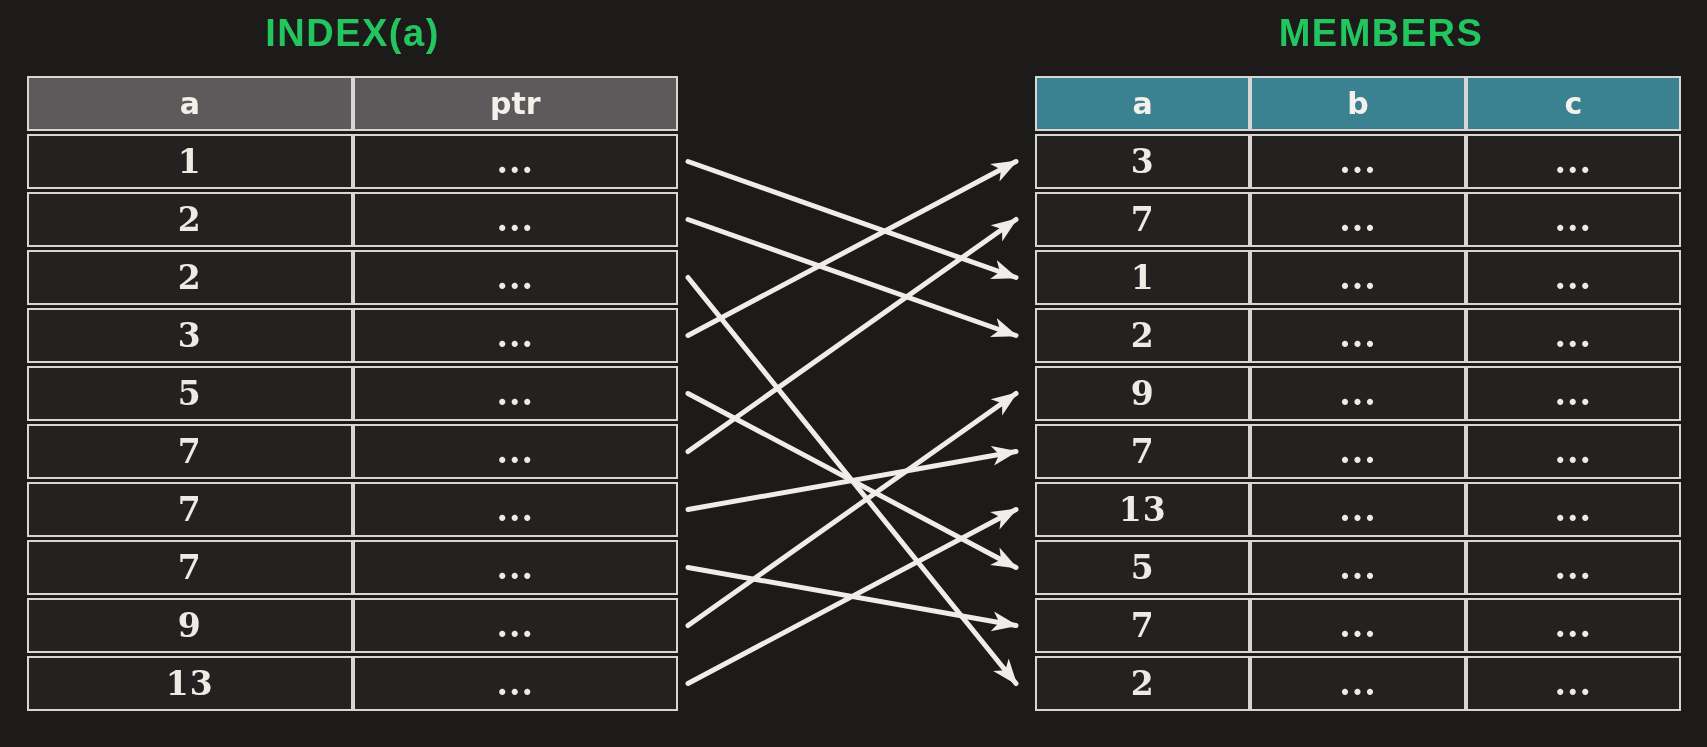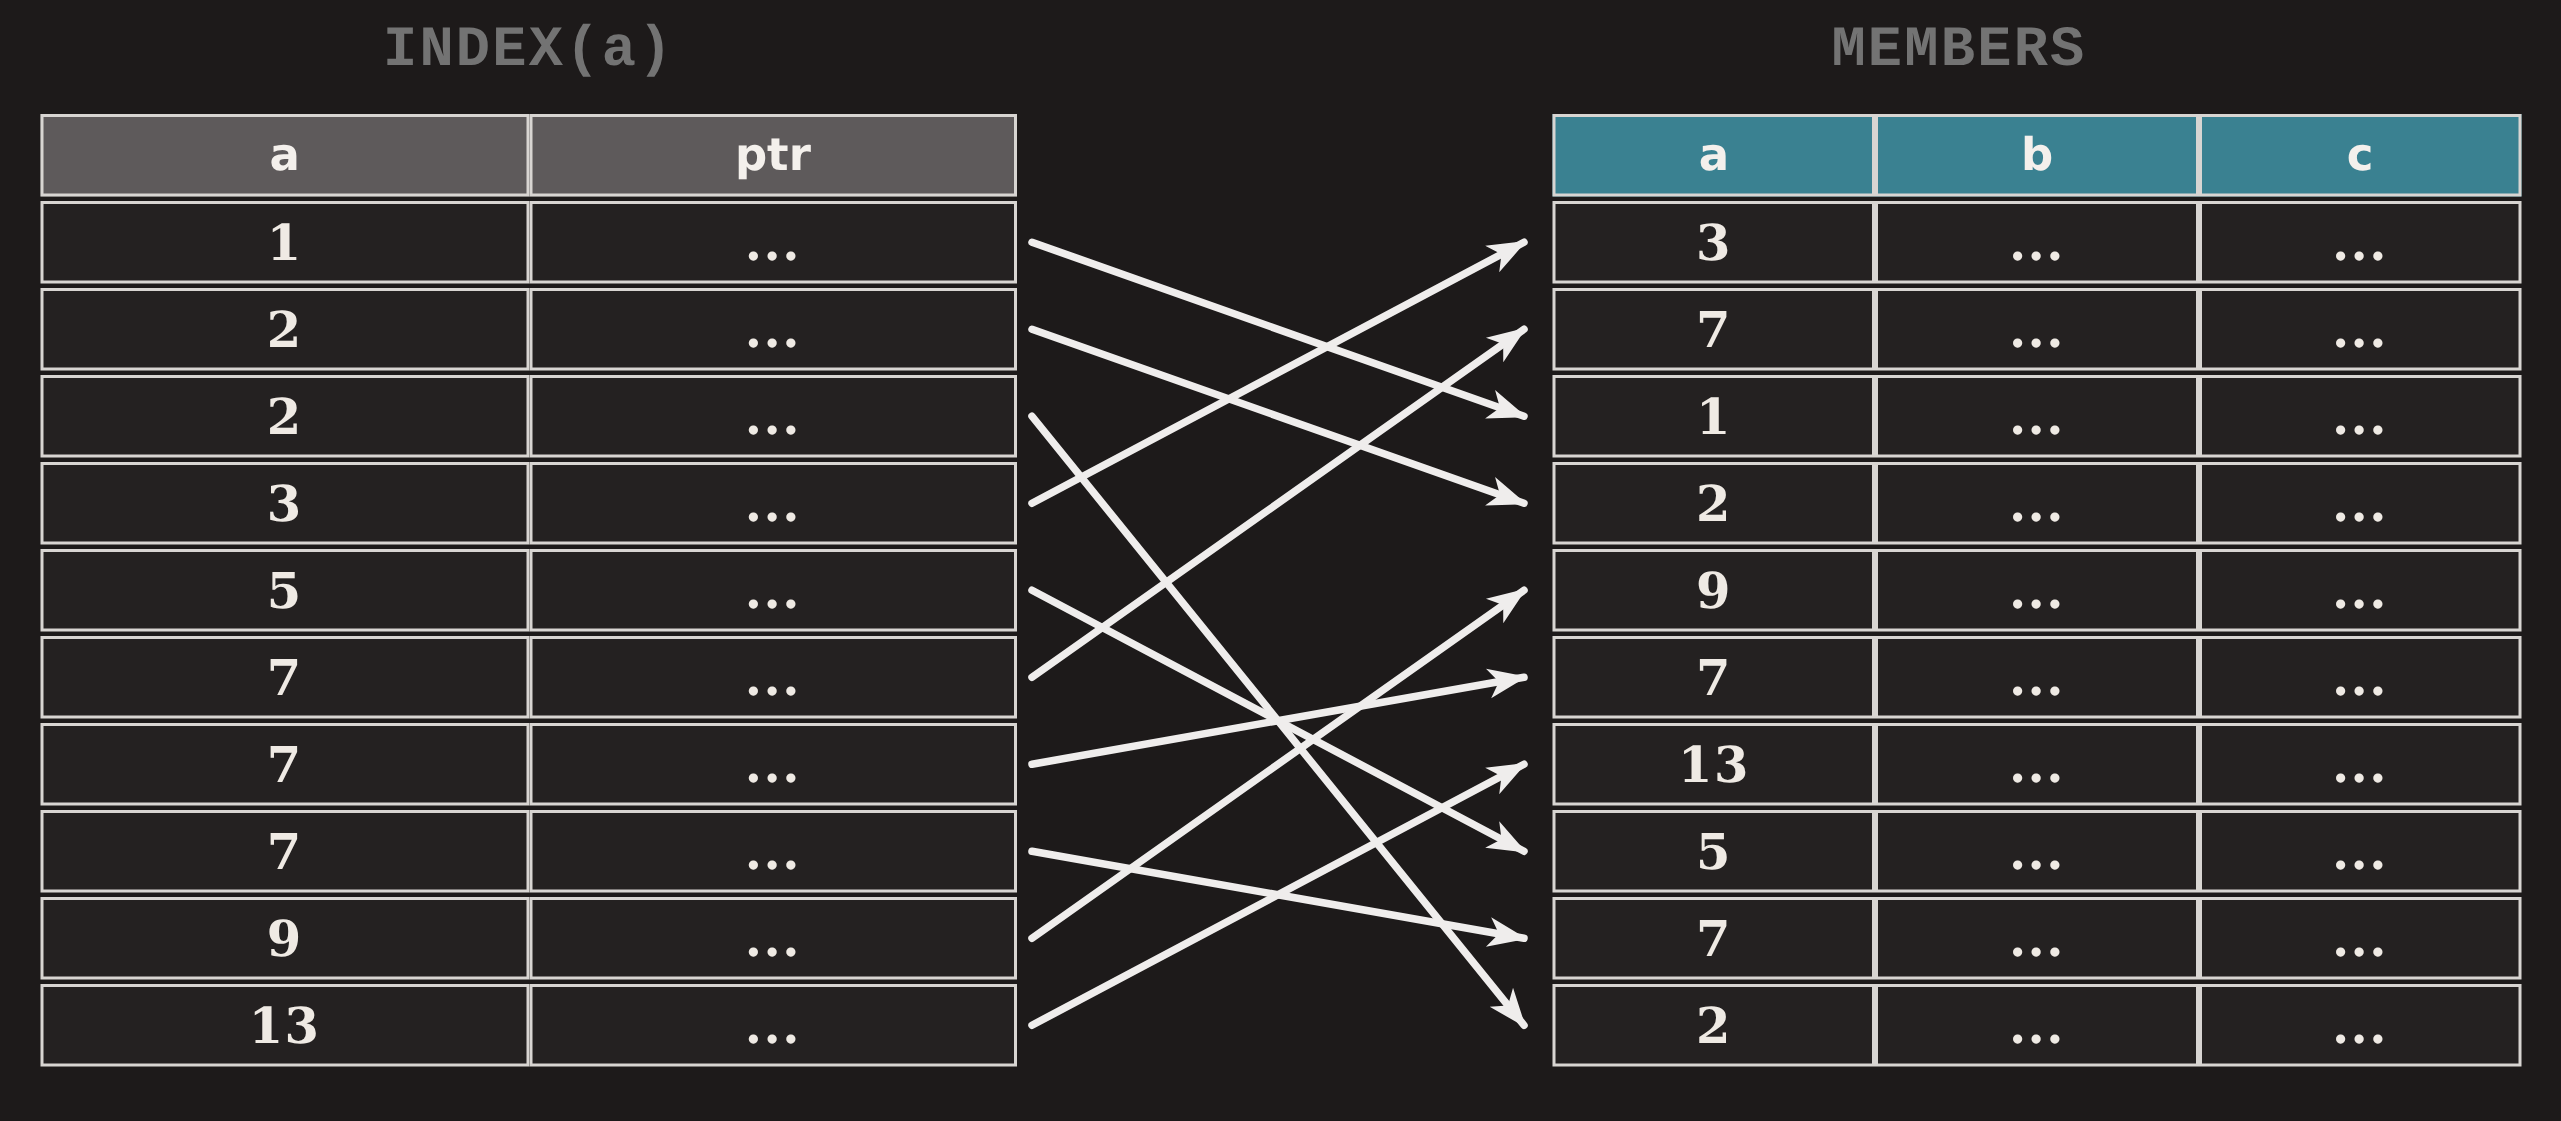--- a/index.html
+++ b/index.html
@@ -9,26 +9,26 @@
     font-family: "DejaVu Sans", sans-serif;
     overflow: hidden;
     position: relative;
   }
   .stage { position: absolute; left: 0; top: 0; width: 1707px; height: 747px; }
 
   .table-title {
     position: absolute; top: 12px;
     font-size: 38px; font-weight: bold;
     letter-spacing: 1.5px;
-    color: #737373;
+    color: #22c55e;
     text-align: center;
-    font-family: Liberation Mono, monospace;
+    font-family: Liberation Sans, sans-serif;
   }
   #index-title   { left: 27px;   width: 651px; }
-  #members-title { left: 983px; width: 646px; }
+  #members-title { left: 1058px; width: 646px; }
 
   .table-wrap { position: absolute; top: 73px; }
   #index-table-wrap   { left: 27px;   width: 651px; }
   #members-table-wrap { left: 1035px; width: 646px; }
 
   table.dbtable {
     width: 100%;
     table-layout: fixed;
     border-collapse: separate;
     border-spacing: 0 3px;

